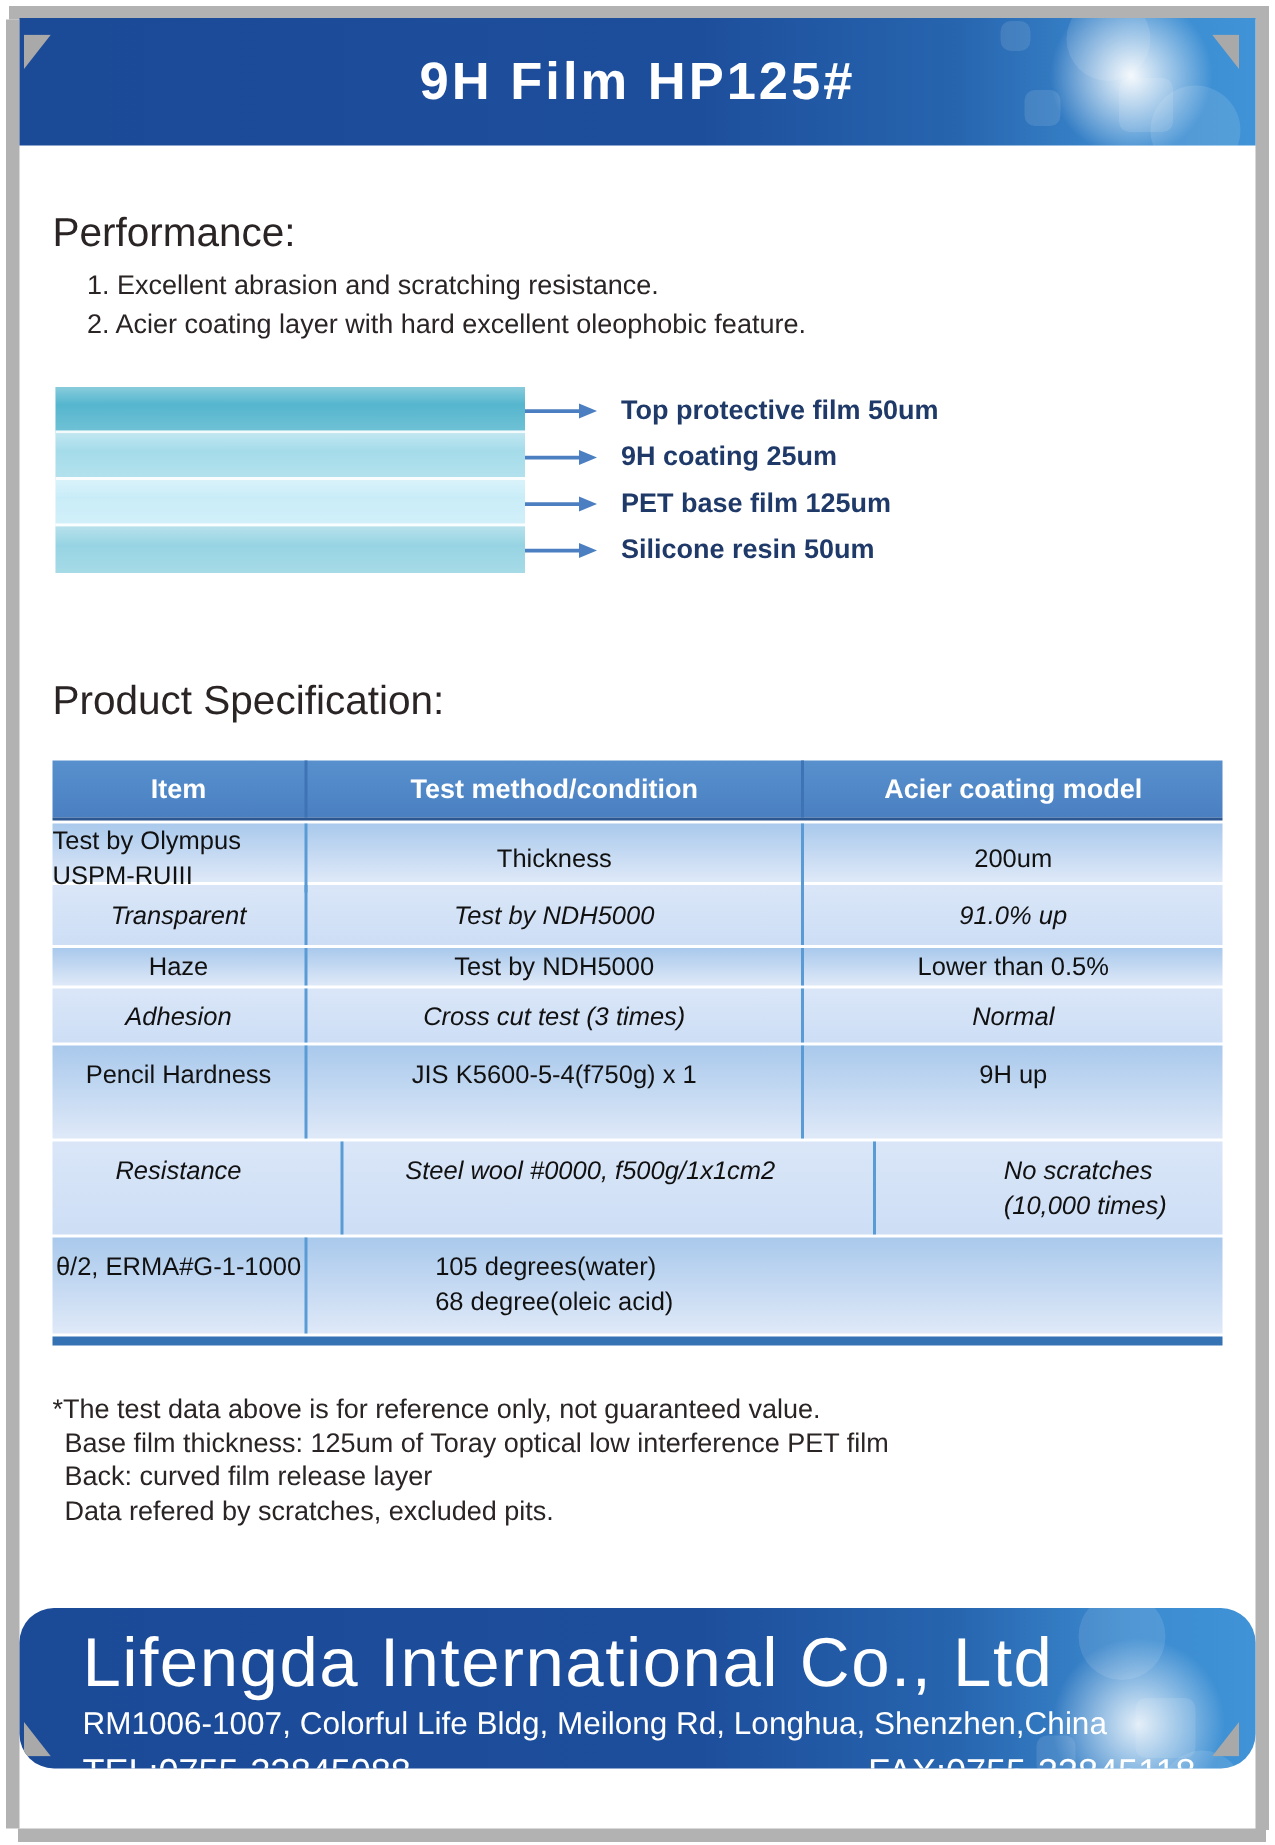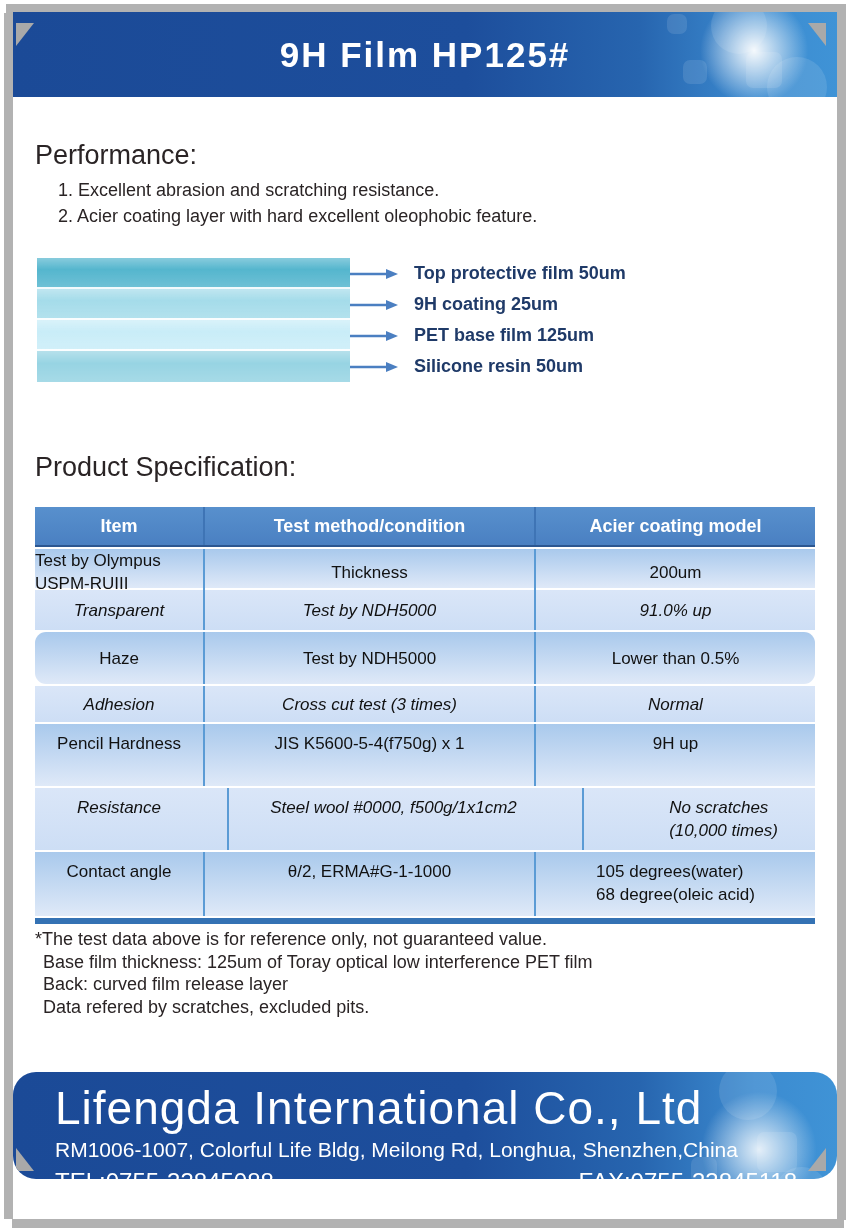--- a/index.html
+++ b/index.html
@@ -58,21 +58,21 @@
   .t-cell { display:flex; align-items:center; justify-content:center; text-align:left;
     font-size:17px; color:#111111; white-space:pre-line; line-height:23px; }
   .t-head { height:40px;
     background:linear-gradient(180deg,#5890cd 0%,#4a80c2 100%);
     border-bottom:2px solid #2c5791; }
   .t-head .t-cell { color:#ffffff; font-weight:bold; font-size:18px; }
   .t-head .t-cell + .t-cell { border-left:2px solid #3e74b5; }
   .t-body .t-cell + .t-cell { border-left:2px solid #5b9bd5; }
   .t-body.med   { background:linear-gradient(180deg,#a9c9ec 0%,#dfe9f8 100%); }
   .t-body.light { background:linear-gradient(180deg,#dae6f8 0%,#cddef5 100%);font-style:italic; }
-  .row-1 { height:39px; } .row-2 { height:40px; } .row-3 { height:52px;border-radius:11px; }
+  .row-1 { height:39px; } .row-2 { height:40px; } .row-3 { height:25px; }
   .row-4 { height:36px; } .row-5 { height:62px; } .row-6 { height:62px;gap:24px; } .row-7 { height:64px; }
   .t-row.top .t-cell { align-items:flex-start; padding-top:8px; }
   .t-footstrip { height:6px; margin-top:2px; background:#3472b4; }
 
   
   .notes { position:absolute; left:35px; top:928px; font-size:18px; line-height:22.5px; color:#2a2425; }
   .notes .note-line + .note-line { padding-left:8px; }
 
   
   .footer-inner { position:relative; padding:10px 40px 0 42px; height:100%; }
@@ -178,21 +178,20 @@
       <div class="t-cell">JIS K5600-5-4(f750g) x 1</div>
       <div class="t-cell">9H up</div>
     </div>
     <div class="t-row t-body light row-6 top">
       <div class="t-cell">Resistance</div>
       <div class="t-cell">Steel wool #0000, f500g/1x1cm2</div>
       <div class="t-cell">No scratches
 (10,000 times)</div>
     </div>
     <div class="t-row t-body med row-7 top">
-      <div class="t-cell">Contact angle</div>
       <div class="t-cell">θ/2, ERMA#G-1-1000</div>
       <div class="t-cell">105 degrees(water)
 68 degree(oleic acid)</div>
     </div>
     <div class="t-footstrip"></div>
   </div>
 
   <div class="notes">
     <div class="note-line">*The test data above is for reference only, not guaranteed value.</div>
     <div class="note-line">Base film thickness: 125um of Toray optical low interference PET film</div>

